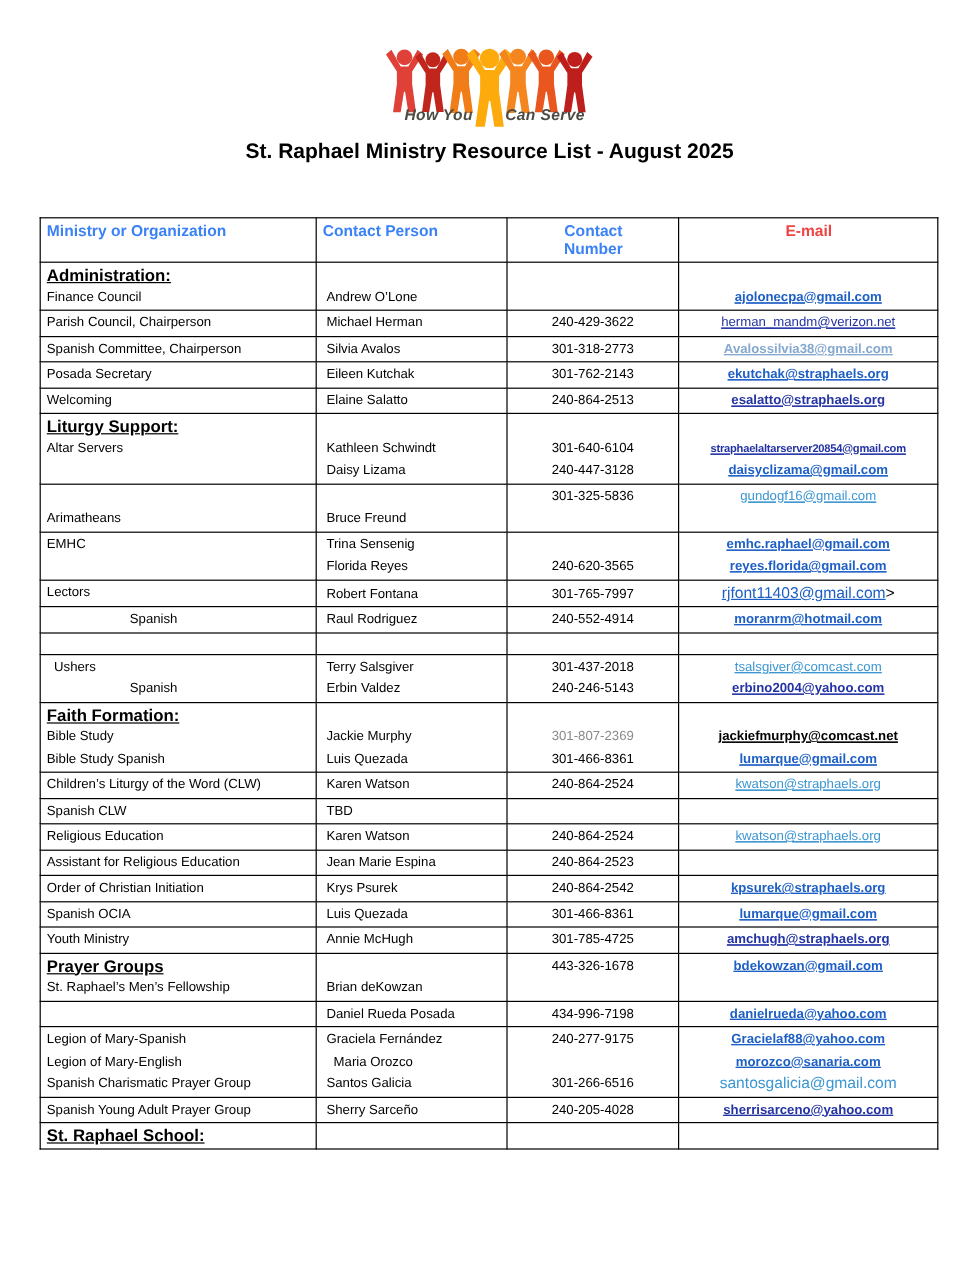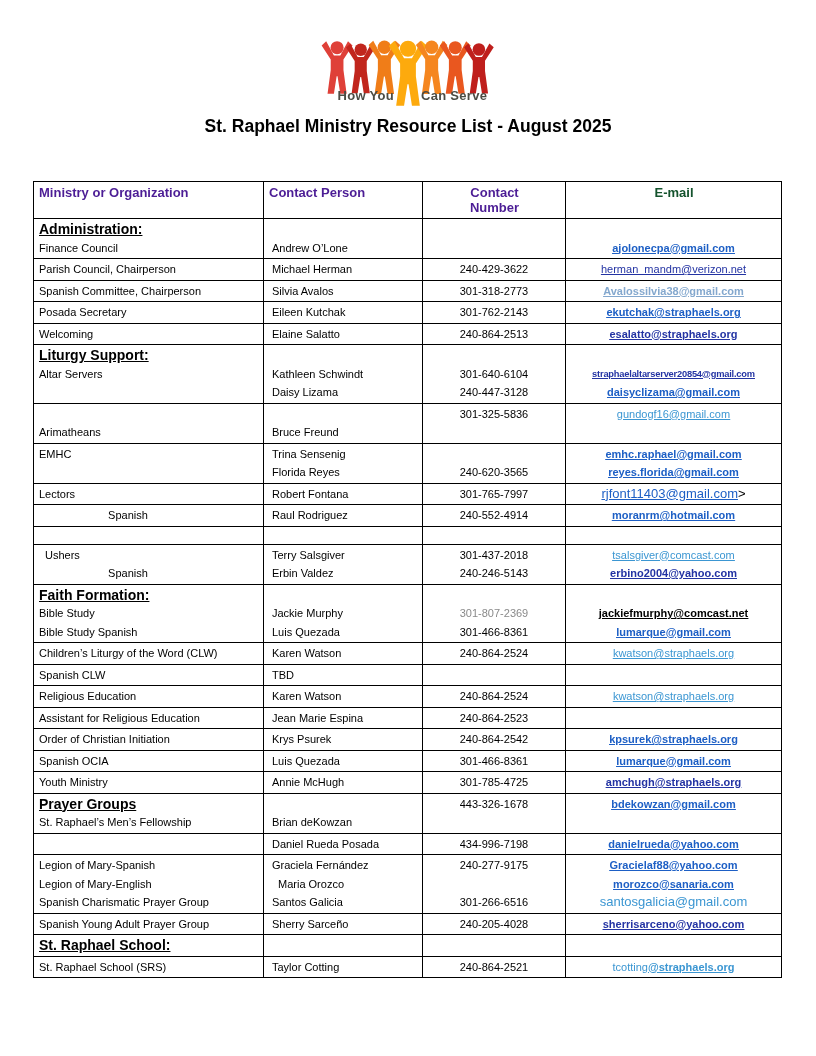--- a/index.html
+++ b/index.html
@@ -1,35 +1,35 @@
 <!DOCTYPE html>
 <html><head>
 <meta charset="utf-8">
 <style>
   html,body{margin:0;padding:0;background:#fff;}
   body{width:816px;height:1056px;font-family:"Liberation Sans",sans-serif;color:#000;overflow:hidden;}
   .page{position:relative;width:816px;height:1056px;background:#fff;}
 
   
-  .logo{position:relative;width:180px;height:80px;margin:30px auto 0;}
+  .logo{position:relative;width:180px;height:80px;margin:30px auto 0;font-style:italic;}
   .logo svg{display:block;}
   .logo-text{position:absolute;bottom:7px;font-size:13px;font-weight:bold;color:#4c4c44;letter-spacing:.3px;}
   .logo-text.left{left:0;width:76px;text-align:right;}
   .logo-text.right{left:103px;width:80px;text-align:left;}
 
   
   .title{margin:6px 12px 0;text-align:center;font-size:17.5px;font-weight:bold;color:#000;}
 
   
   table{border-collapse:collapse;table-layout:fixed;width:748px;margin:44px 0 0 33px;}
   th,td{border:1px solid #000;overflow:hidden;}
-  th{font-size:13px;font-weight:bold;color:#4c1d95;text-align:left;vertical-align:top;
+  th{font-size:13px;font-weight:bold;color:#3b82f6;text-align:left;vertical-align:top;
      padding:3px 4px 3px 5px;line-height:15px;white-space:pre-line;}
   th.center{text-align:center;}
-  th.black{color:#14532d;}
+  th.black{color:#ef4444;}
   td{font-size:11px;line-height:18.5px;padding:1px 4px;vertical-align:bottom;}
   td.ministry{vertical-align:top;padding-left:5px;}
   td.contact{padding-left:8px;}
   td.phone,td.email{text-align:center;}
   tr.empty-row td{height:15px;}
   .ln{white-space:nowrap;}
 
   
   .sec{font-weight:bold;text-decoration:underline;font-size:14px;}
   .right{text-align:center;padding-right:42px;}
@@ -456,30 +456,16 @@
           </td>
         </tr>
         <tr>
           <td class="ministry">
             <div class="ln sec">St. Raphael School:</div>
           </td>
           <td class="contact"></td>
           <td class="phone"></td>
           <td class="email"></td>
         </tr>
-        <tr>
-          <td class="ministry">
-            <div class="ln ">St. Raphael School (SRS)</div>
-          </td>
-          <td class="contact">
-            <div class="ln ">Taylor Cotting</div>
-          </td>
-          <td class="phone">
-            <div class="ln ">240-864-2521</div>
-          </td>
-          <td class="email">
-            <div class="ln "><span class="lb">tcotting</span><span class="lb b u">@straphaels.org</span></div>
-          </td>
-        </tr>
       </tbody>
   </table>
 
 </div>
 
 </body></html>

